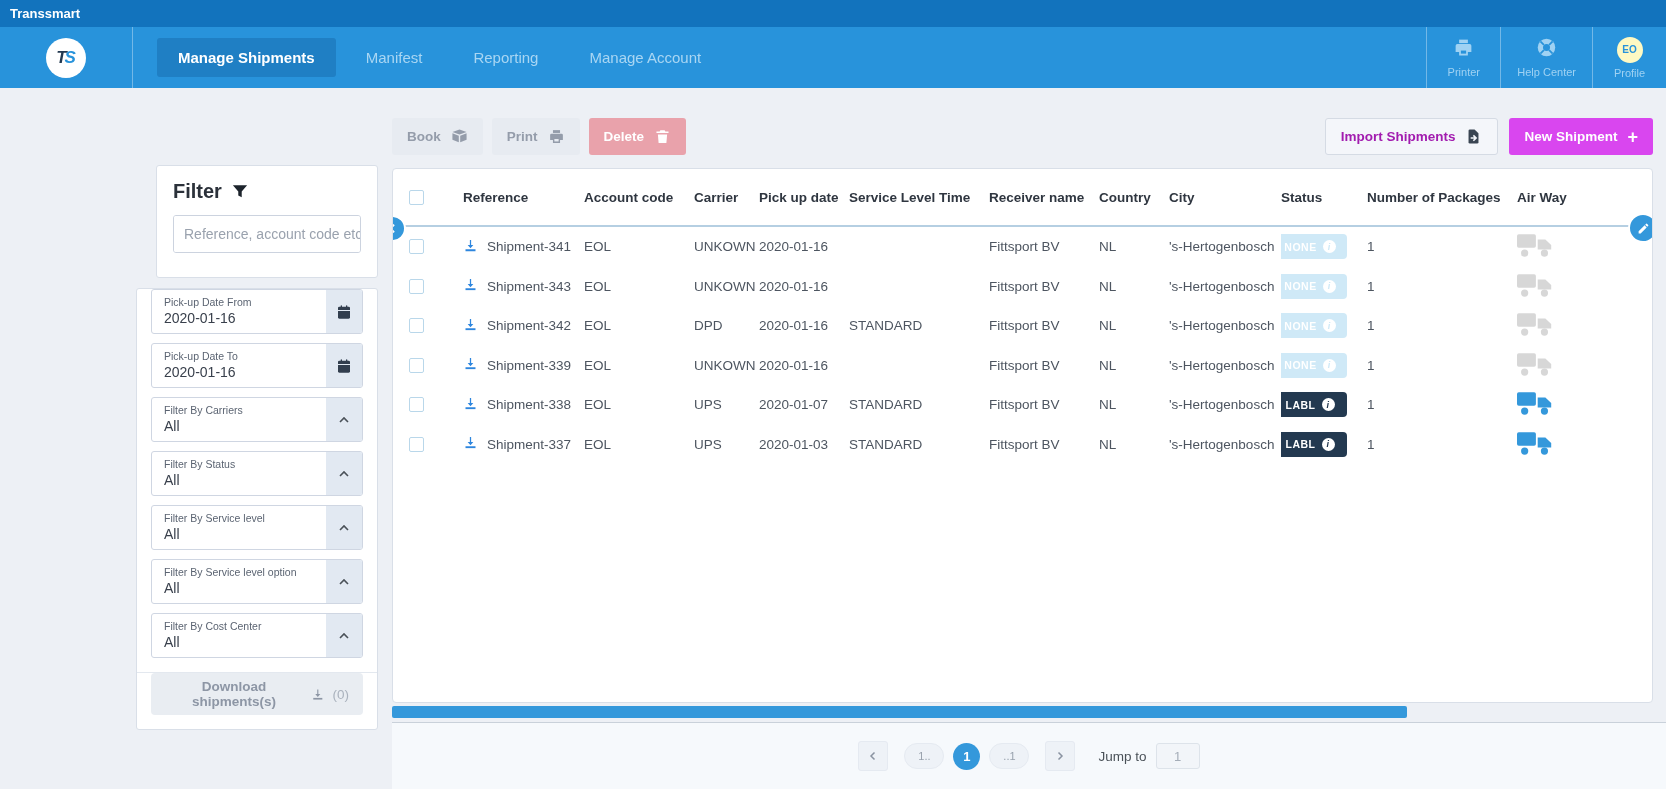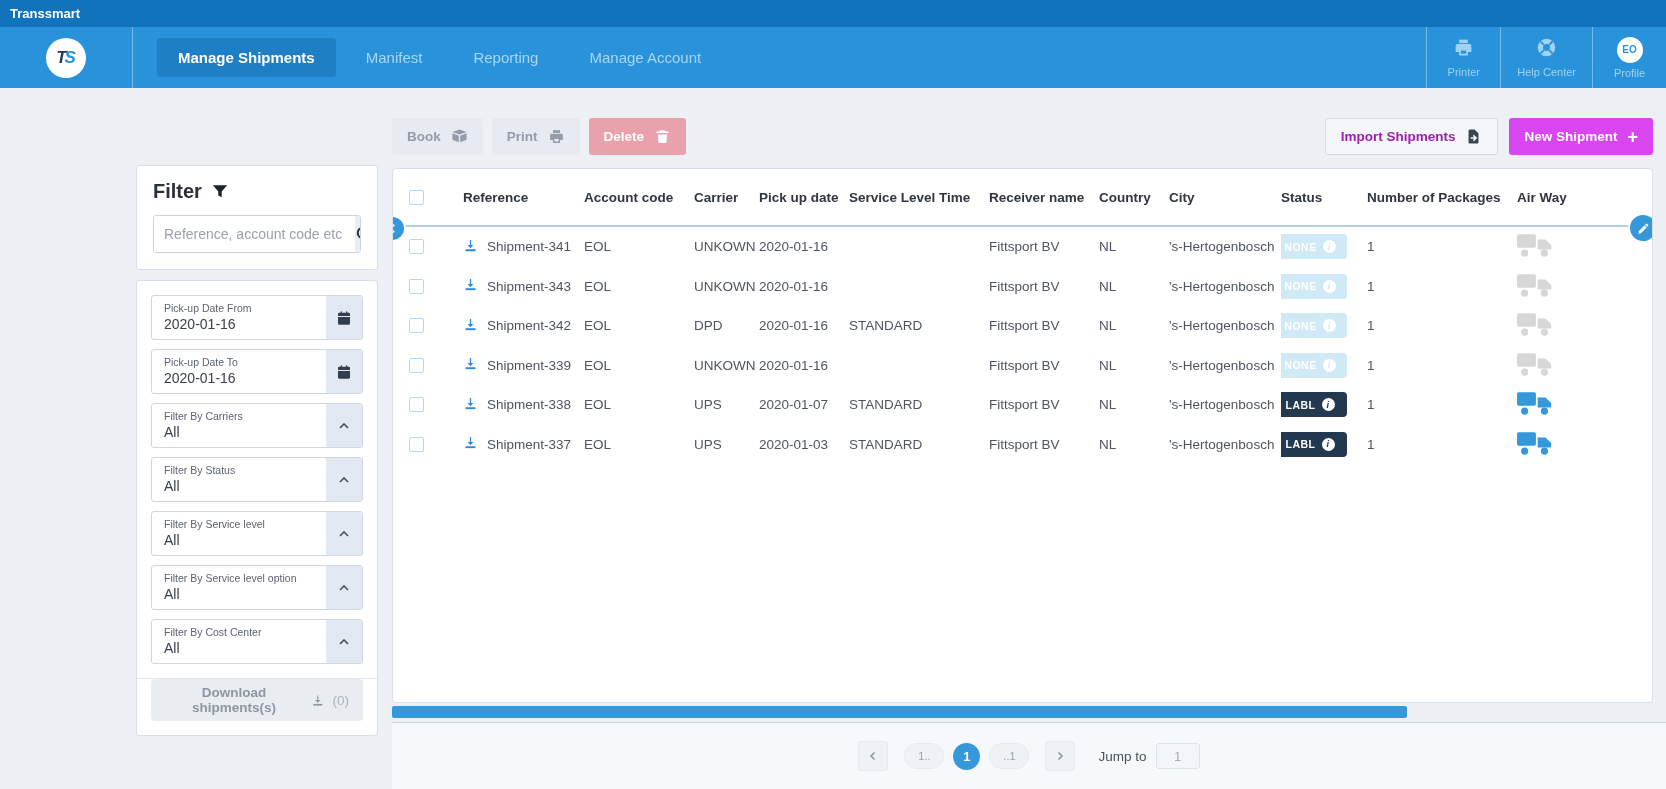--- a/index.html
+++ b/index.html
@@ -17,40 +17,40 @@
                  align-items:center; justify-content:center; font-weight:bold; font-size:17px; font-style:italic; }
   .logo-circle .t1 { color:#233950; } .logo-circle .t2 { color:#2893db; margin-left:-2px; }
   .nav-tabs { display:flex; align-items:center; margin-left:24px; flex:1; }
   .nav-tab { font-size:15px; color:#a9d6f3; padding:11px 21px; margin-right:9px; border-radius:3px; cursor:pointer; white-space:nowrap; }
   .nav-tab.active { background:#1f7fc4; color:#fff; font-weight:bold; }
   .nav-actions { display:flex; align-items:stretch; }
   .nav-action { display:flex; flex-direction:column; align-items:center; justify-content:center;
                 border-left:1px solid rgba(255,255,255,.35); padding:0 16px; min-width:74px; color:#9fd2f3; }
   .nav-action svg { width:21px; height:21px; }
   .nav-action .lbl { font-size:11px; margin-top:4px; color:#9fd2f3; }
-  .avatar { width:26px; height:26px; border-radius:50%; background:#ffffff; color:#2893db;
+  .avatar { width:26px; height:26px; border-radius:50%; background:#fef9c3; color:#2893db;
             font-size:10px; font-weight:bold; display:flex; align-items:center; justify-content:center; }
 
   
   .content { display:flex; align-items:flex-start; }
   .sidebar { width:242px; margin:77px 0 0 136px; flex:none; }
   .main { flex:1; margin:30px 0 0 14px; display:flex; flex-direction:column; min-width:0; }
 
   
   .card { background:#fff; border:1px solid #d9dfe8; border-radius:3px; }
-  .filter-head { padding:14px 16px 16px; }
+  .filter-head { padding:14px 16px 24px;margin-left:20px; }
   .filter-title-row { display:flex; align-items:center; gap:9px; margin-bottom:12px; }
   .filter-title { font-size:20px; font-weight:bold; color:#2b313a; }
   .funnel { width:18px; height:18px; fill:#1d242c; }
   .search-row { display:flex; height:38px; border:1px solid #ccd3df; border-radius:3px; overflow:hidden; }
   .search-input { flex:1; border:none; outline:none; padding:0 10px; font-size:14px; color:#39404c;
                   font-family:"Liberation Sans", sans-serif; }
   .search-input::placeholder { color:#9aa2ae; }
   .search-btn { width:44px; background:#e9edf3; border:none; display:flex; align-items:center; justify-content:center; cursor:pointer; }
-  .filter-body { margin-top:10px; padding-top:14px; }
+  .filter-body { margin-top:10px; }
   .ffield { display:flex; height:45px; border:1px solid #cfd6e2; border-radius:3px; margin:0 14px 9px; overflow:hidden; background:#fff; cursor:pointer; }
   .ffield .ftext { flex:1; padding:6px 0 0 12px; }
   .ffield .flabel { font-size:10.5px; color:#5b6472; }
   .ffield .fvalue { font-size:14px; color:#39404c; margin-top:2px; }
   .ffield .ficon { width:36px; background:#e2e9f2; display:flex; align-items:center; justify-content:center; }
   .ffield .ficon svg { width:16px; height:16px; }
   .filter-foot { border-top:1px solid #e3e8ef; margin-top:14px; }
   .clear-link { display:block; text-align:center; color:#2e8fdb; font-size:14.5px; padding:15px 0; cursor:pointer; }
   .dl-btn { margin:0 14px 14px; height:42px; background:#e9edf2; border:none; border-radius:4px; width:calc(100% - 28px);
             display:flex; align-items:center; padding:0 14px; gap:8px; cursor:pointer; font-family:inherit; }

